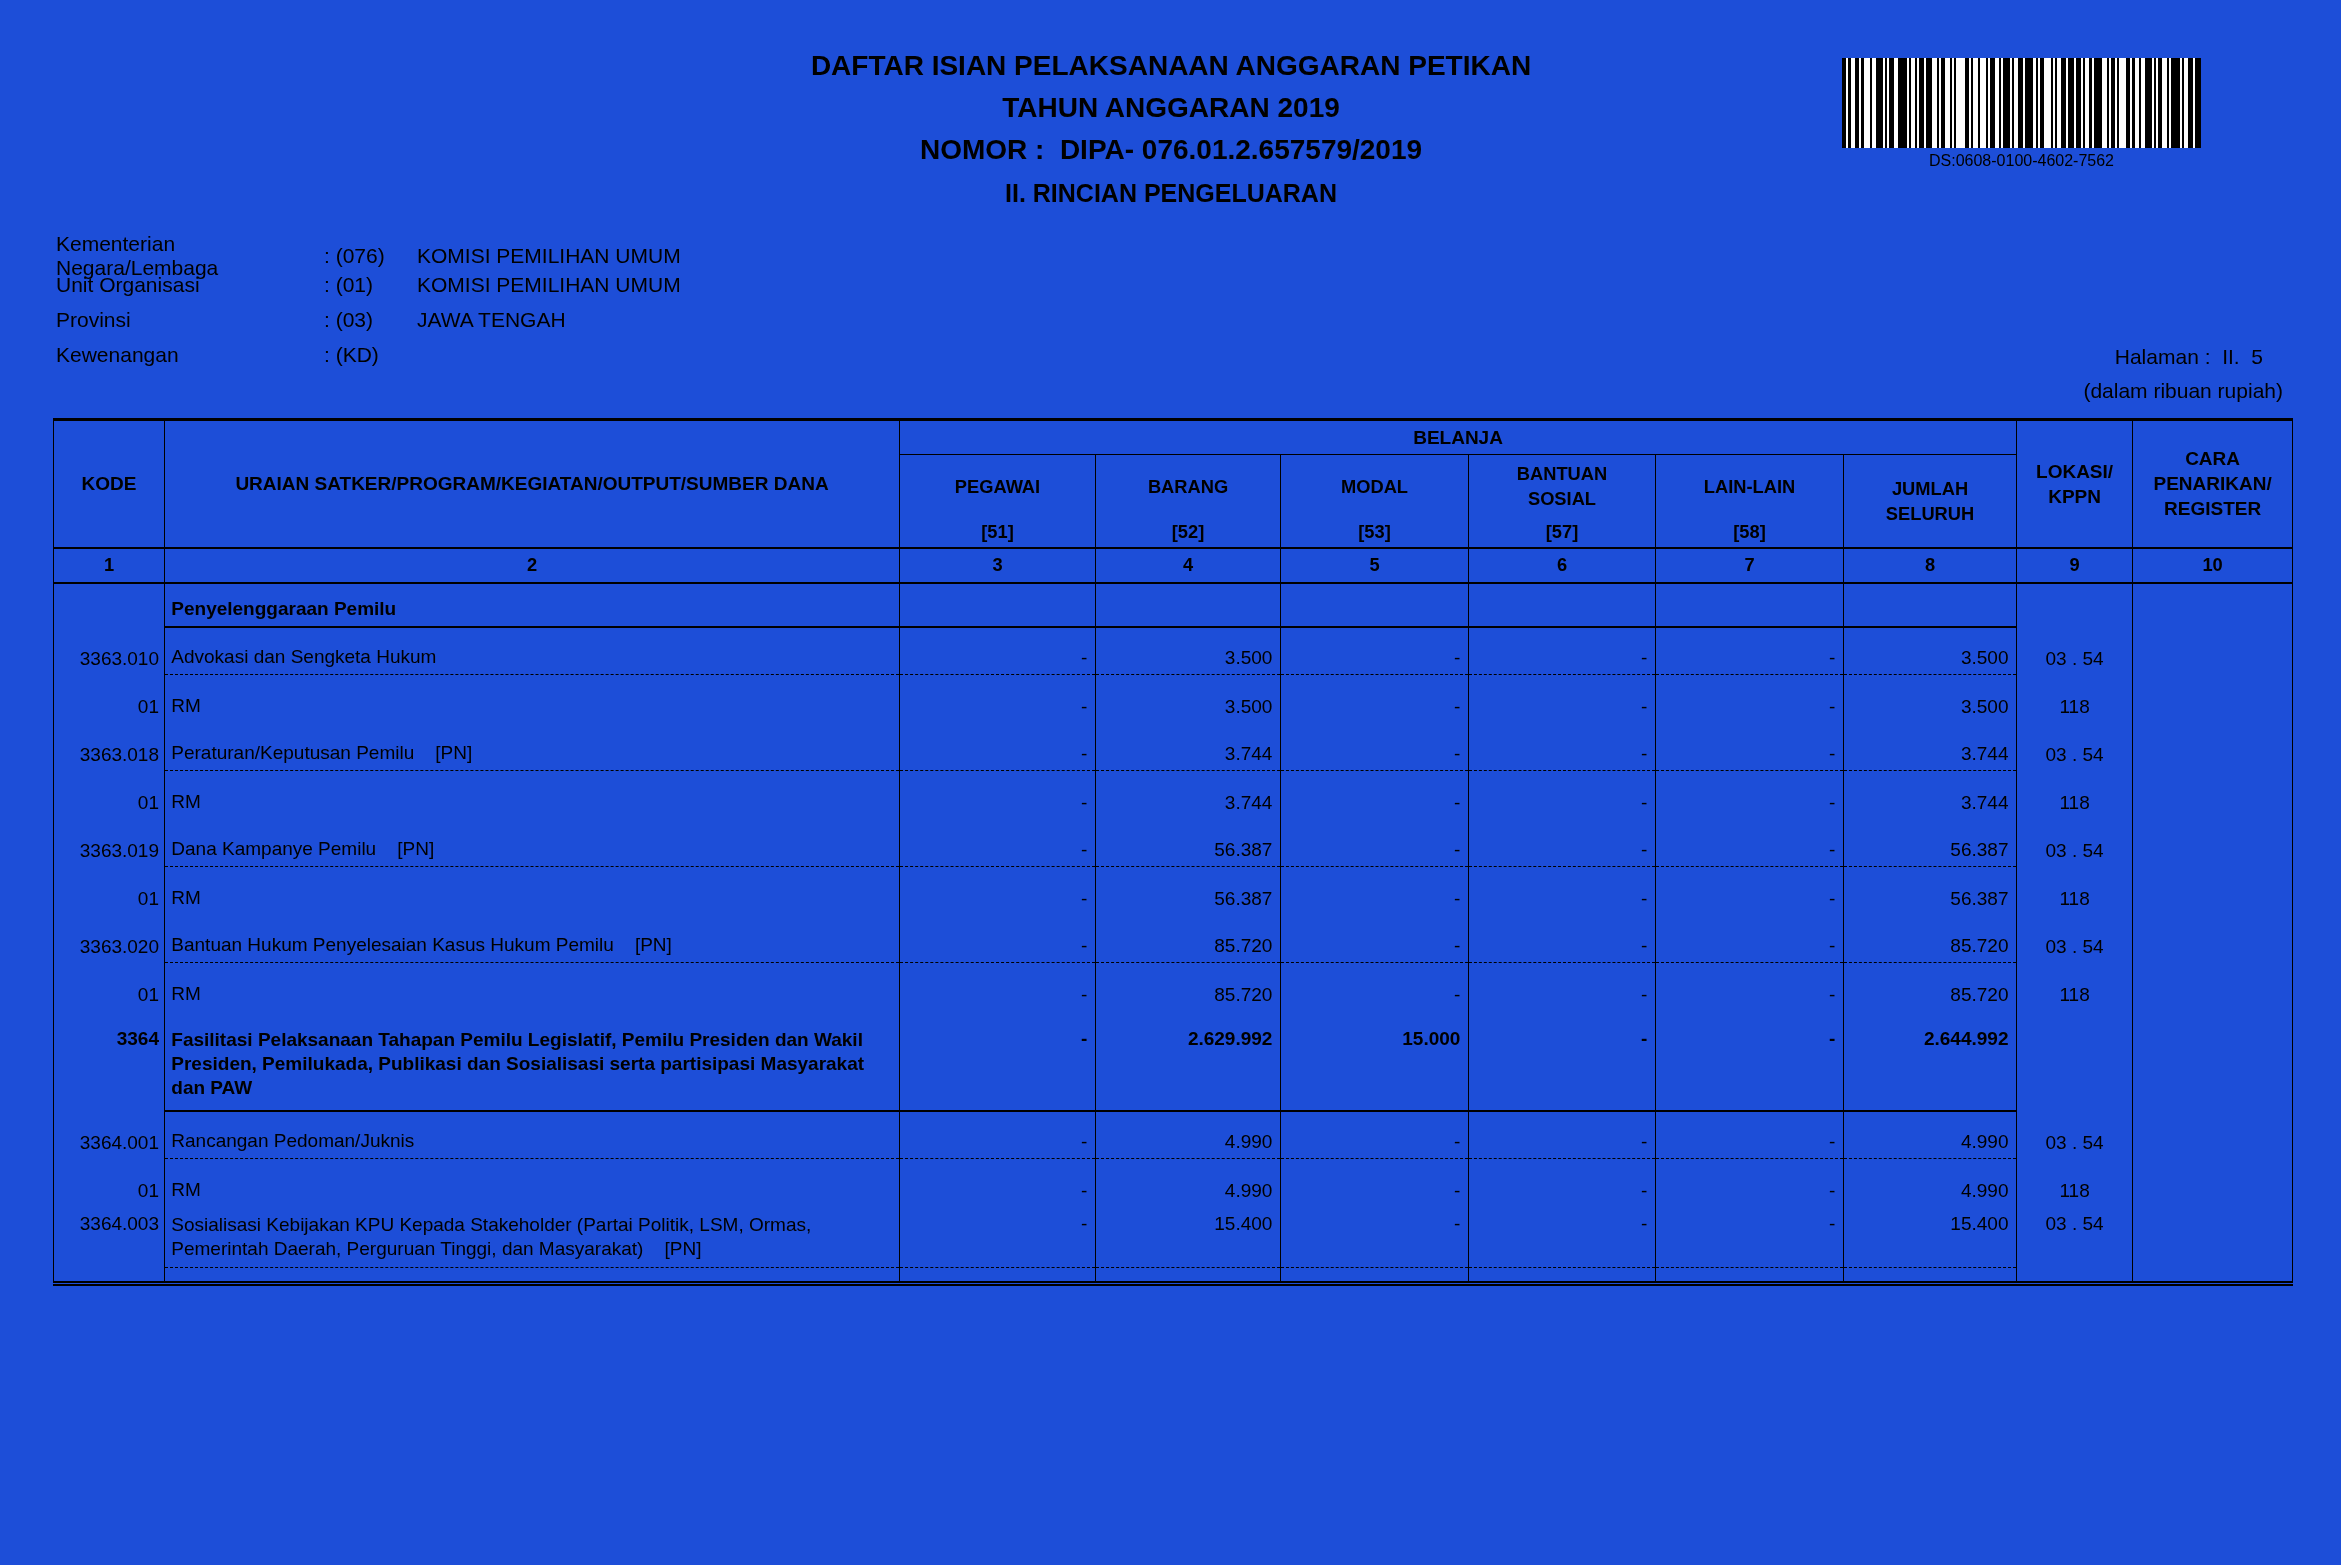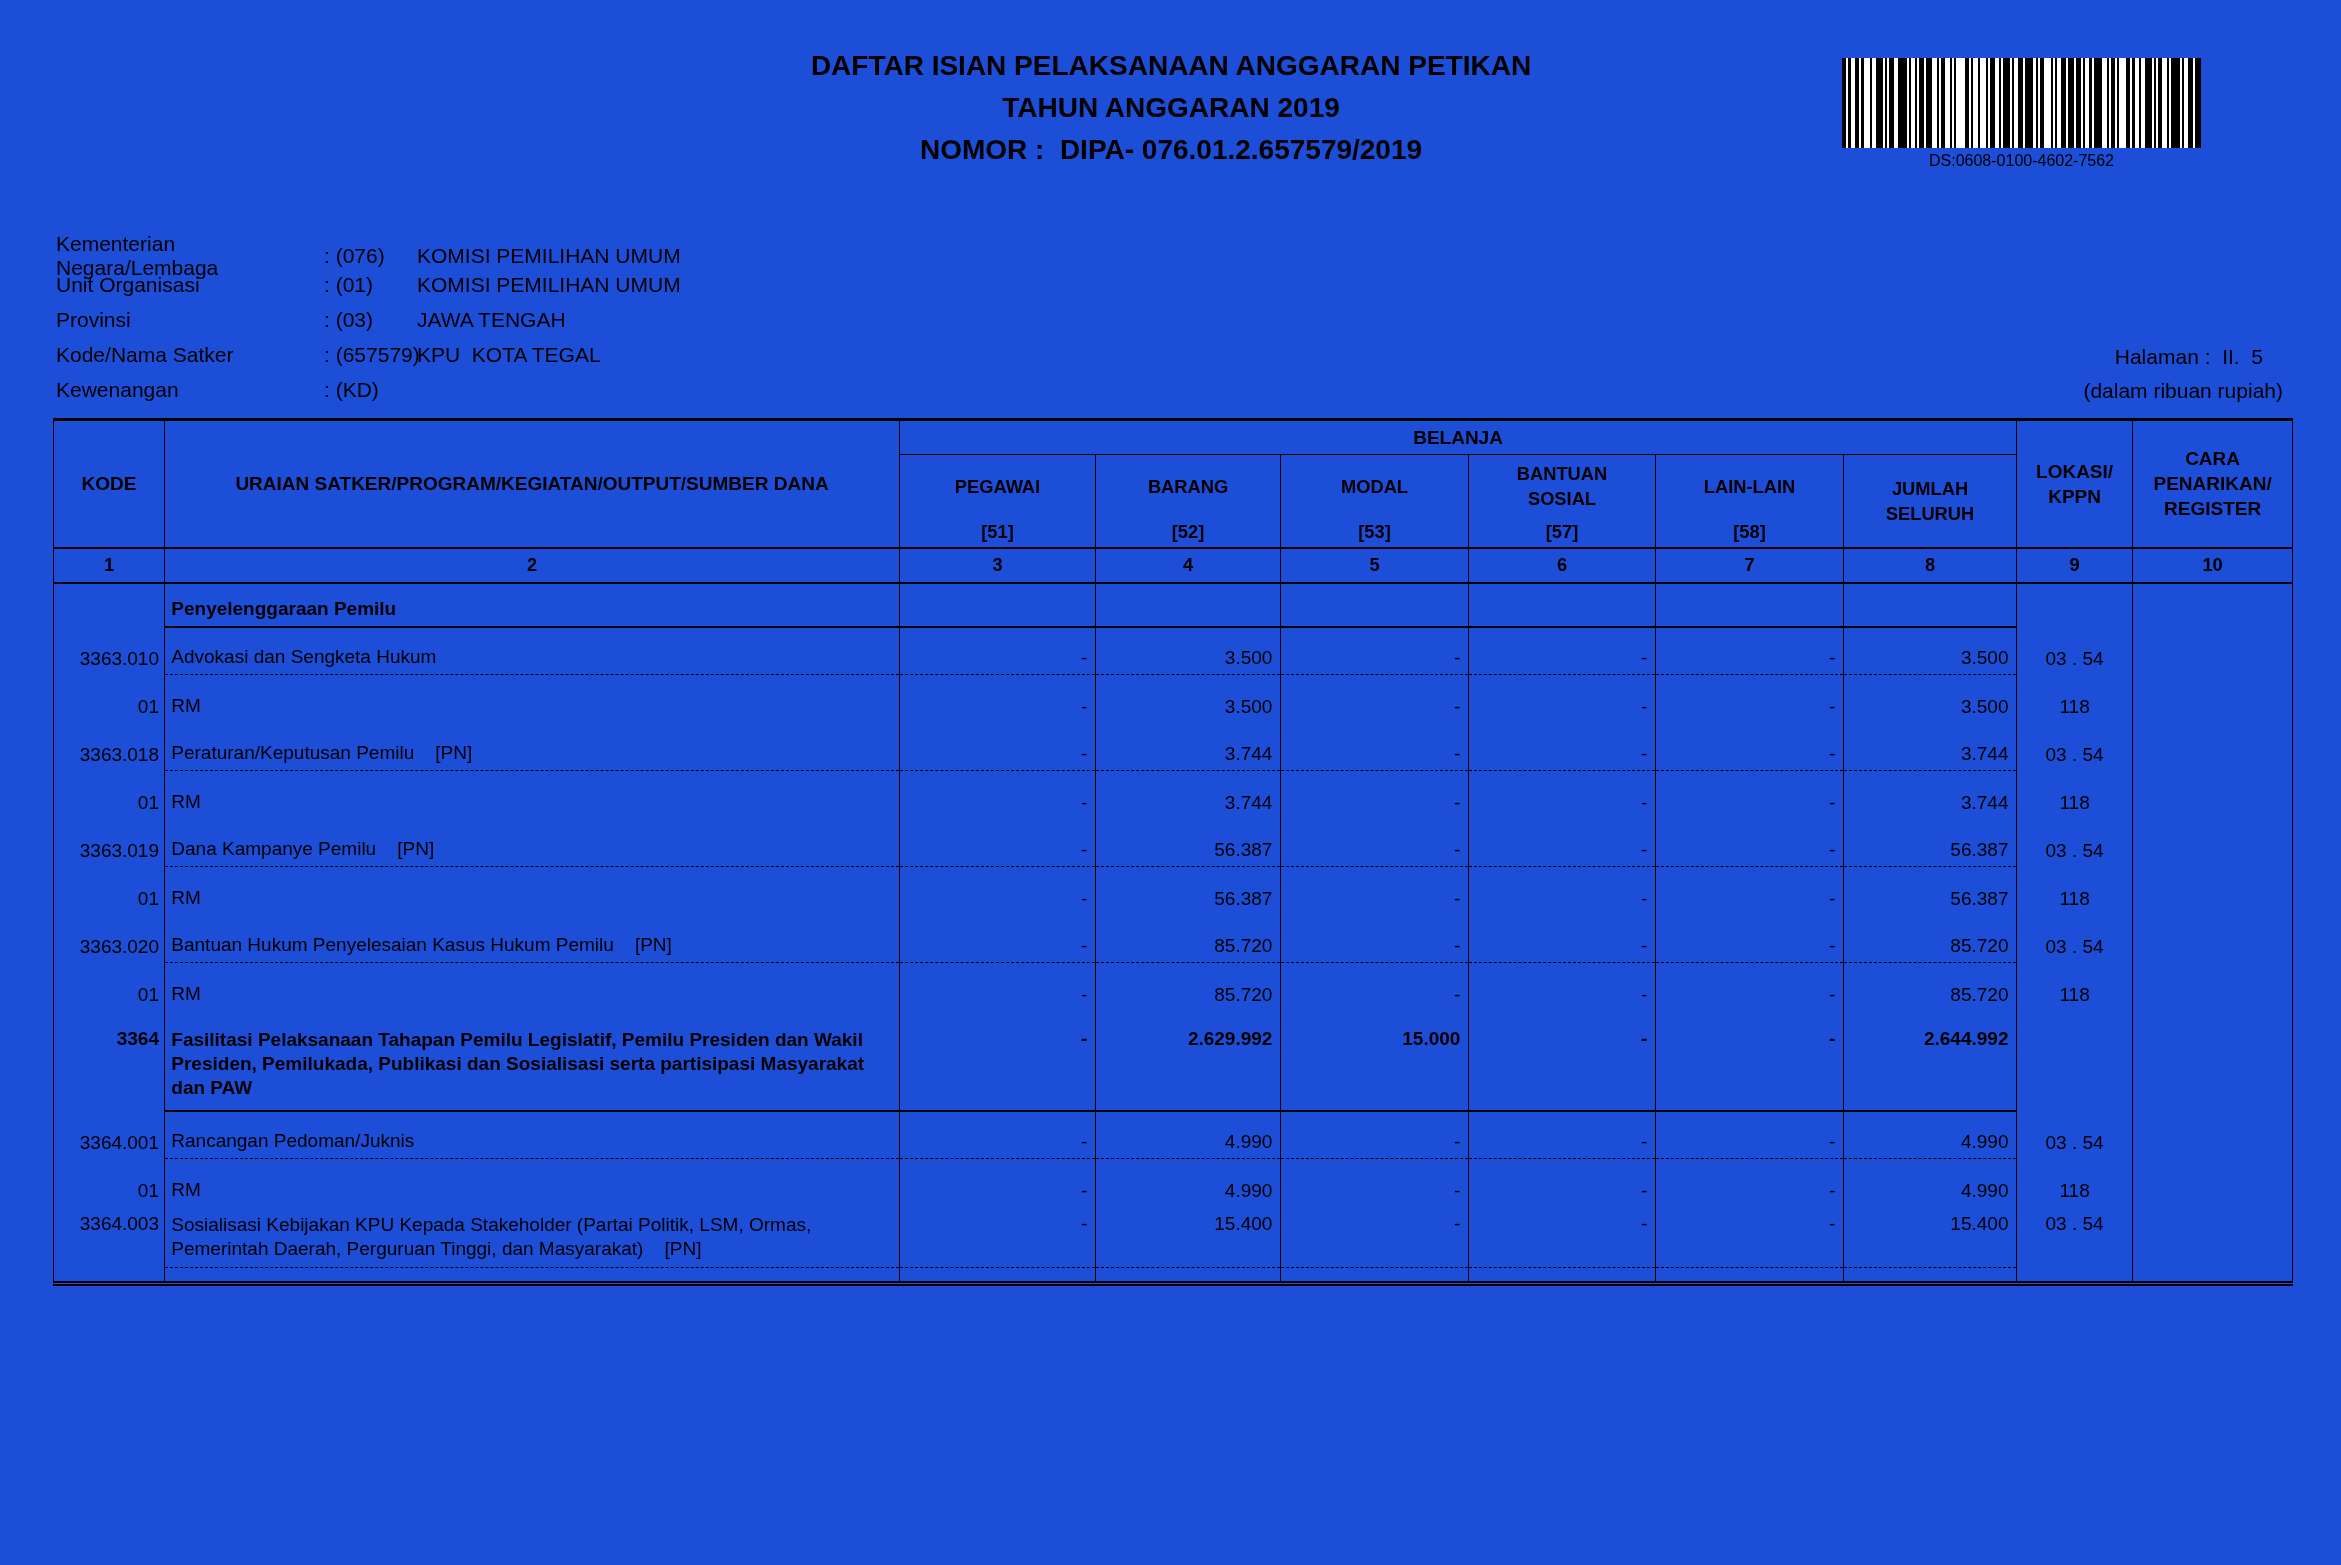--- a/index.html
+++ b/index.html
@@ -57,20 +57,21 @@
 </style>
 </head>
 <body>
 
 <div class="page">
 
   <div class="titles">
     <div class="title-line">DAFTAR ISIAN PELAKSANAAN ANGGARAN PETIKAN</div>
     <div class="title-line">TAHUN ANGGARAN 2019</div>
     <div class="title-line">NOMOR :  DIPA- 076.01.2.657579/2019</div>
+    <div class="section-title">II. RINCIAN PENGELUARAN</div>
   </div>
 
   <div class="barcode-wrap">
     <div class="barcode">
         <span style="width: 5.4px; background: rgb(0, 0, 0);"></span>
         <span style="width: 2.7px; background: rgb(255, 255, 255);"></span>
         <span style="width: 2.7px; background: rgb(0, 0, 0);"></span>
         <span style="width: 5.4px; background: rgb(255, 255, 255);"></span>
         <span style="width: 5.4px; background: rgb(0, 0, 0);"></span>
         <span style="width: 2.7px; background: rgb(255, 255, 255);"></span>
@@ -181,25 +182,20 @@
     </div>
     <div class="meta-row">
       <span class="meta-label">Unit Organisasi</span>
       <span class="meta-code">: (01)</span>
       <span class="meta-value">KOMISI PEMILIHAN UMUM</span>
     </div>
     <div class="meta-row">
       <span class="meta-label">Provinsi</span>
       <span class="meta-code">: (03)</span>
       <span class="meta-value">JAWA TENGAH</span>
-    </div>
-    <div class="meta-row">
-      <span class="meta-label">Kode/Nama Satker</span>
-      <span class="meta-code">: (657579)</span>
-      <span class="meta-value">KPU  KOTA TEGAL</span>
     </div>
     <div class="meta-row">
       <span class="meta-label">Kewenangan</span>
       <span class="meta-code">: (KD)</span>
       <span class="meta-value"></span>
     </div>
   </div>
 
   <div class="halaman">Halaman :  II.  5</div>
   <div class="unit-note">(dalam ribuan rupiah)</div>

